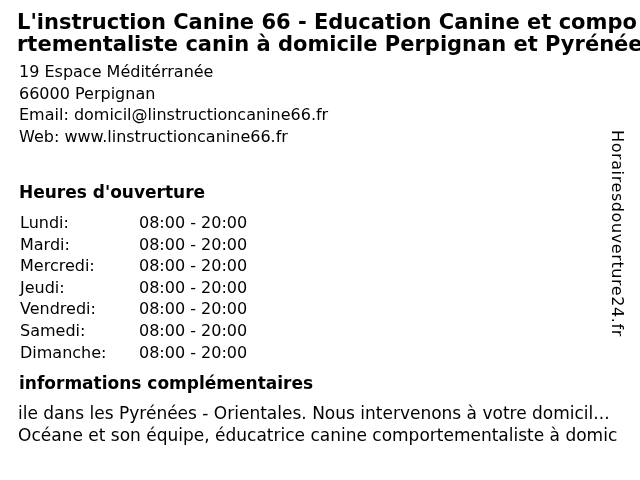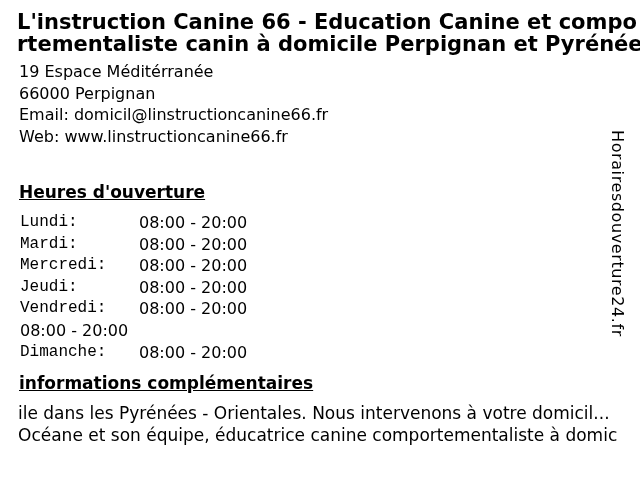--- a/index.html
+++ b/index.html
@@ -13,30 +13,30 @@
     position: absolute; left: 17px; top: 11px;
     font-size: 21px; font-weight: bold; line-height: 22px;
   }
   .title .line { white-space: nowrap; }
   .contact {
     position: absolute; left: 19px; top: 61px;
     font-size: 16px; line-height: 21.6px; white-space: nowrap;
   }
   .section-heading {
     position: absolute; left: 19px; margin: 0;
-    font-size: 17px; font-weight: bold; line-height: 20px; white-space: nowrap; text-decoration: underline;
+    font-size: 17px; font-weight: bold; line-height: 20px; white-space: nowrap;
   }
   #hours-heading { top: 182px; }
   #info-heading  { top: 373px; }
   .hours-table {
     position: absolute; left: 20px; top: 212px;
     font-size: 16px; line-height: 21.6px;
   }
   .hours-row { display: flex; }
-  .hours-day { width: 119px; white-space: nowrap; font-family: Liberation Mono, monospace; }
+  .hours-day { width: 119px; white-space: nowrap; }
   .hours-time { white-space: nowrap; }
   .info-text {
     position: absolute; left: 18px; top: 402px;
     font-size: 17px; line-height: 22px; white-space: nowrap;
   }
   .watermark {
     position: absolute; left: 608px; top: 130px;
     writing-mode: vertical-rl; text-orientation: mixed;
     font-size: 16px; line-height: 1.1; letter-spacing: 0.6px;
     white-space: nowrap; color: #000000;
@@ -82,20 +82,21 @@
     </div>
     <div class="hours-row">
       <span class="hours-day">Jeudi:</span>
       <span class="hours-time">08:00 - 20:00</span>
     </div>
     <div class="hours-row">
       <span class="hours-day">Vendredi:</span>
       <span class="hours-time">08:00 - 20:00</span>
     </div>
     <div class="hours-row">
+      <span class="hours-day">Samedi:</span>
       <span class="hours-time">08:00 - 20:00</span>
     </div>
     <div class="hours-row">
       <span class="hours-day">Dimanche:</span>
       <span class="hours-time">08:00 - 20:00</span>
     </div>
   </div>
 
   <h2 id="info-heading" class="section-heading">informations complémentaires</h2>
 

